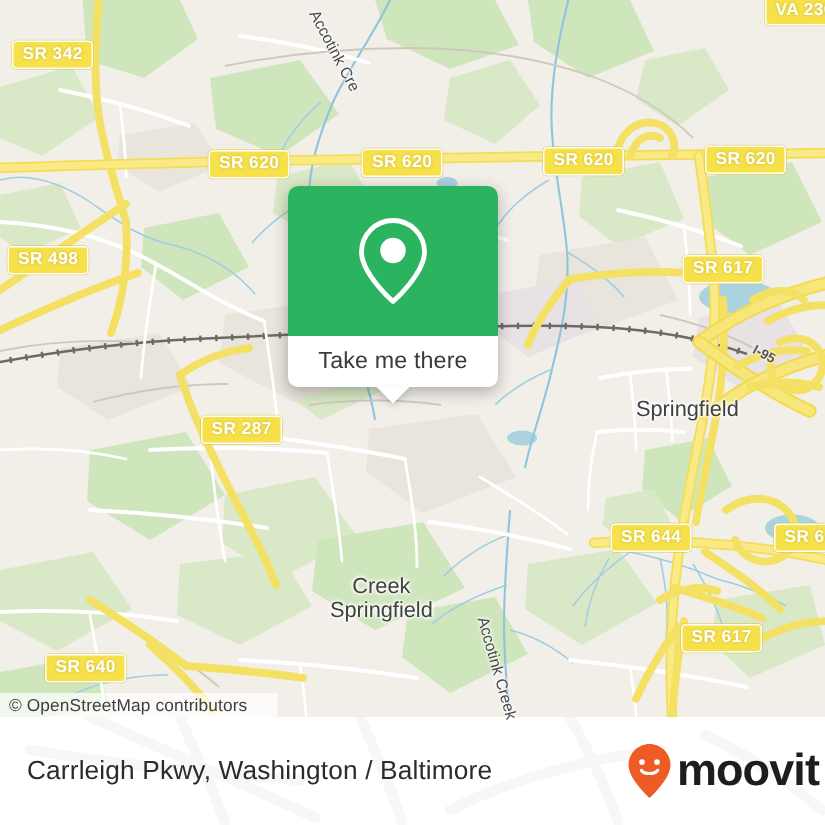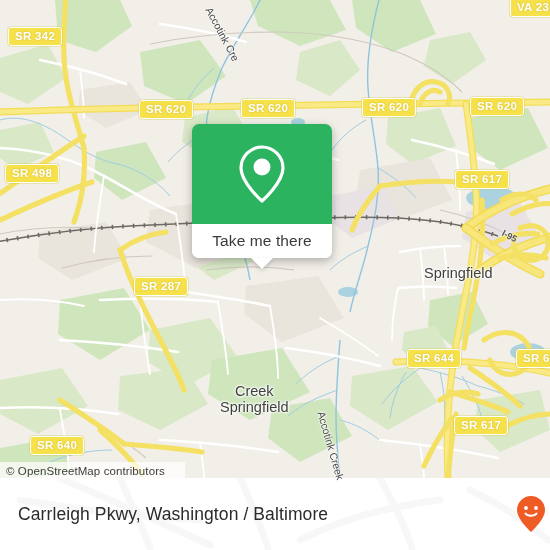--- a/index.html
+++ b/index.html
@@ -375,16 +375,17 @@
       </g>
     </svg>
     <div id="footer-title">Carrleigh Pkwy, Washington / Baltimore</div>
     <div id="logo">
       <svg width="30" height="38" viewBox="0 0 30 38">
         <path d="M15 1 C7.3 1 1 7.3 1 15 C1 24.5 15 37 15 37 C15 37 29 24.5 29 15 C29 7.3 22.7 1 15 1 Z" fill="#ef5b25"></path>
         <circle cx="10" cy="13" r="1.9" fill="#ffffff"></circle>
         <circle cx="20" cy="13" r="1.9" fill="#ffffff"></circle>
         <path d="M9.5 18.5 C11.6 21.4,18.4 21.4,20.5 18.5" fill="none" stroke="#ffffff" stroke-width="2" stroke-linecap="round"></path>
       </svg>
+      <div id="logo-text">moovit</div>
     </div>
   </div>
 
 </div>
 
 </body></html>

